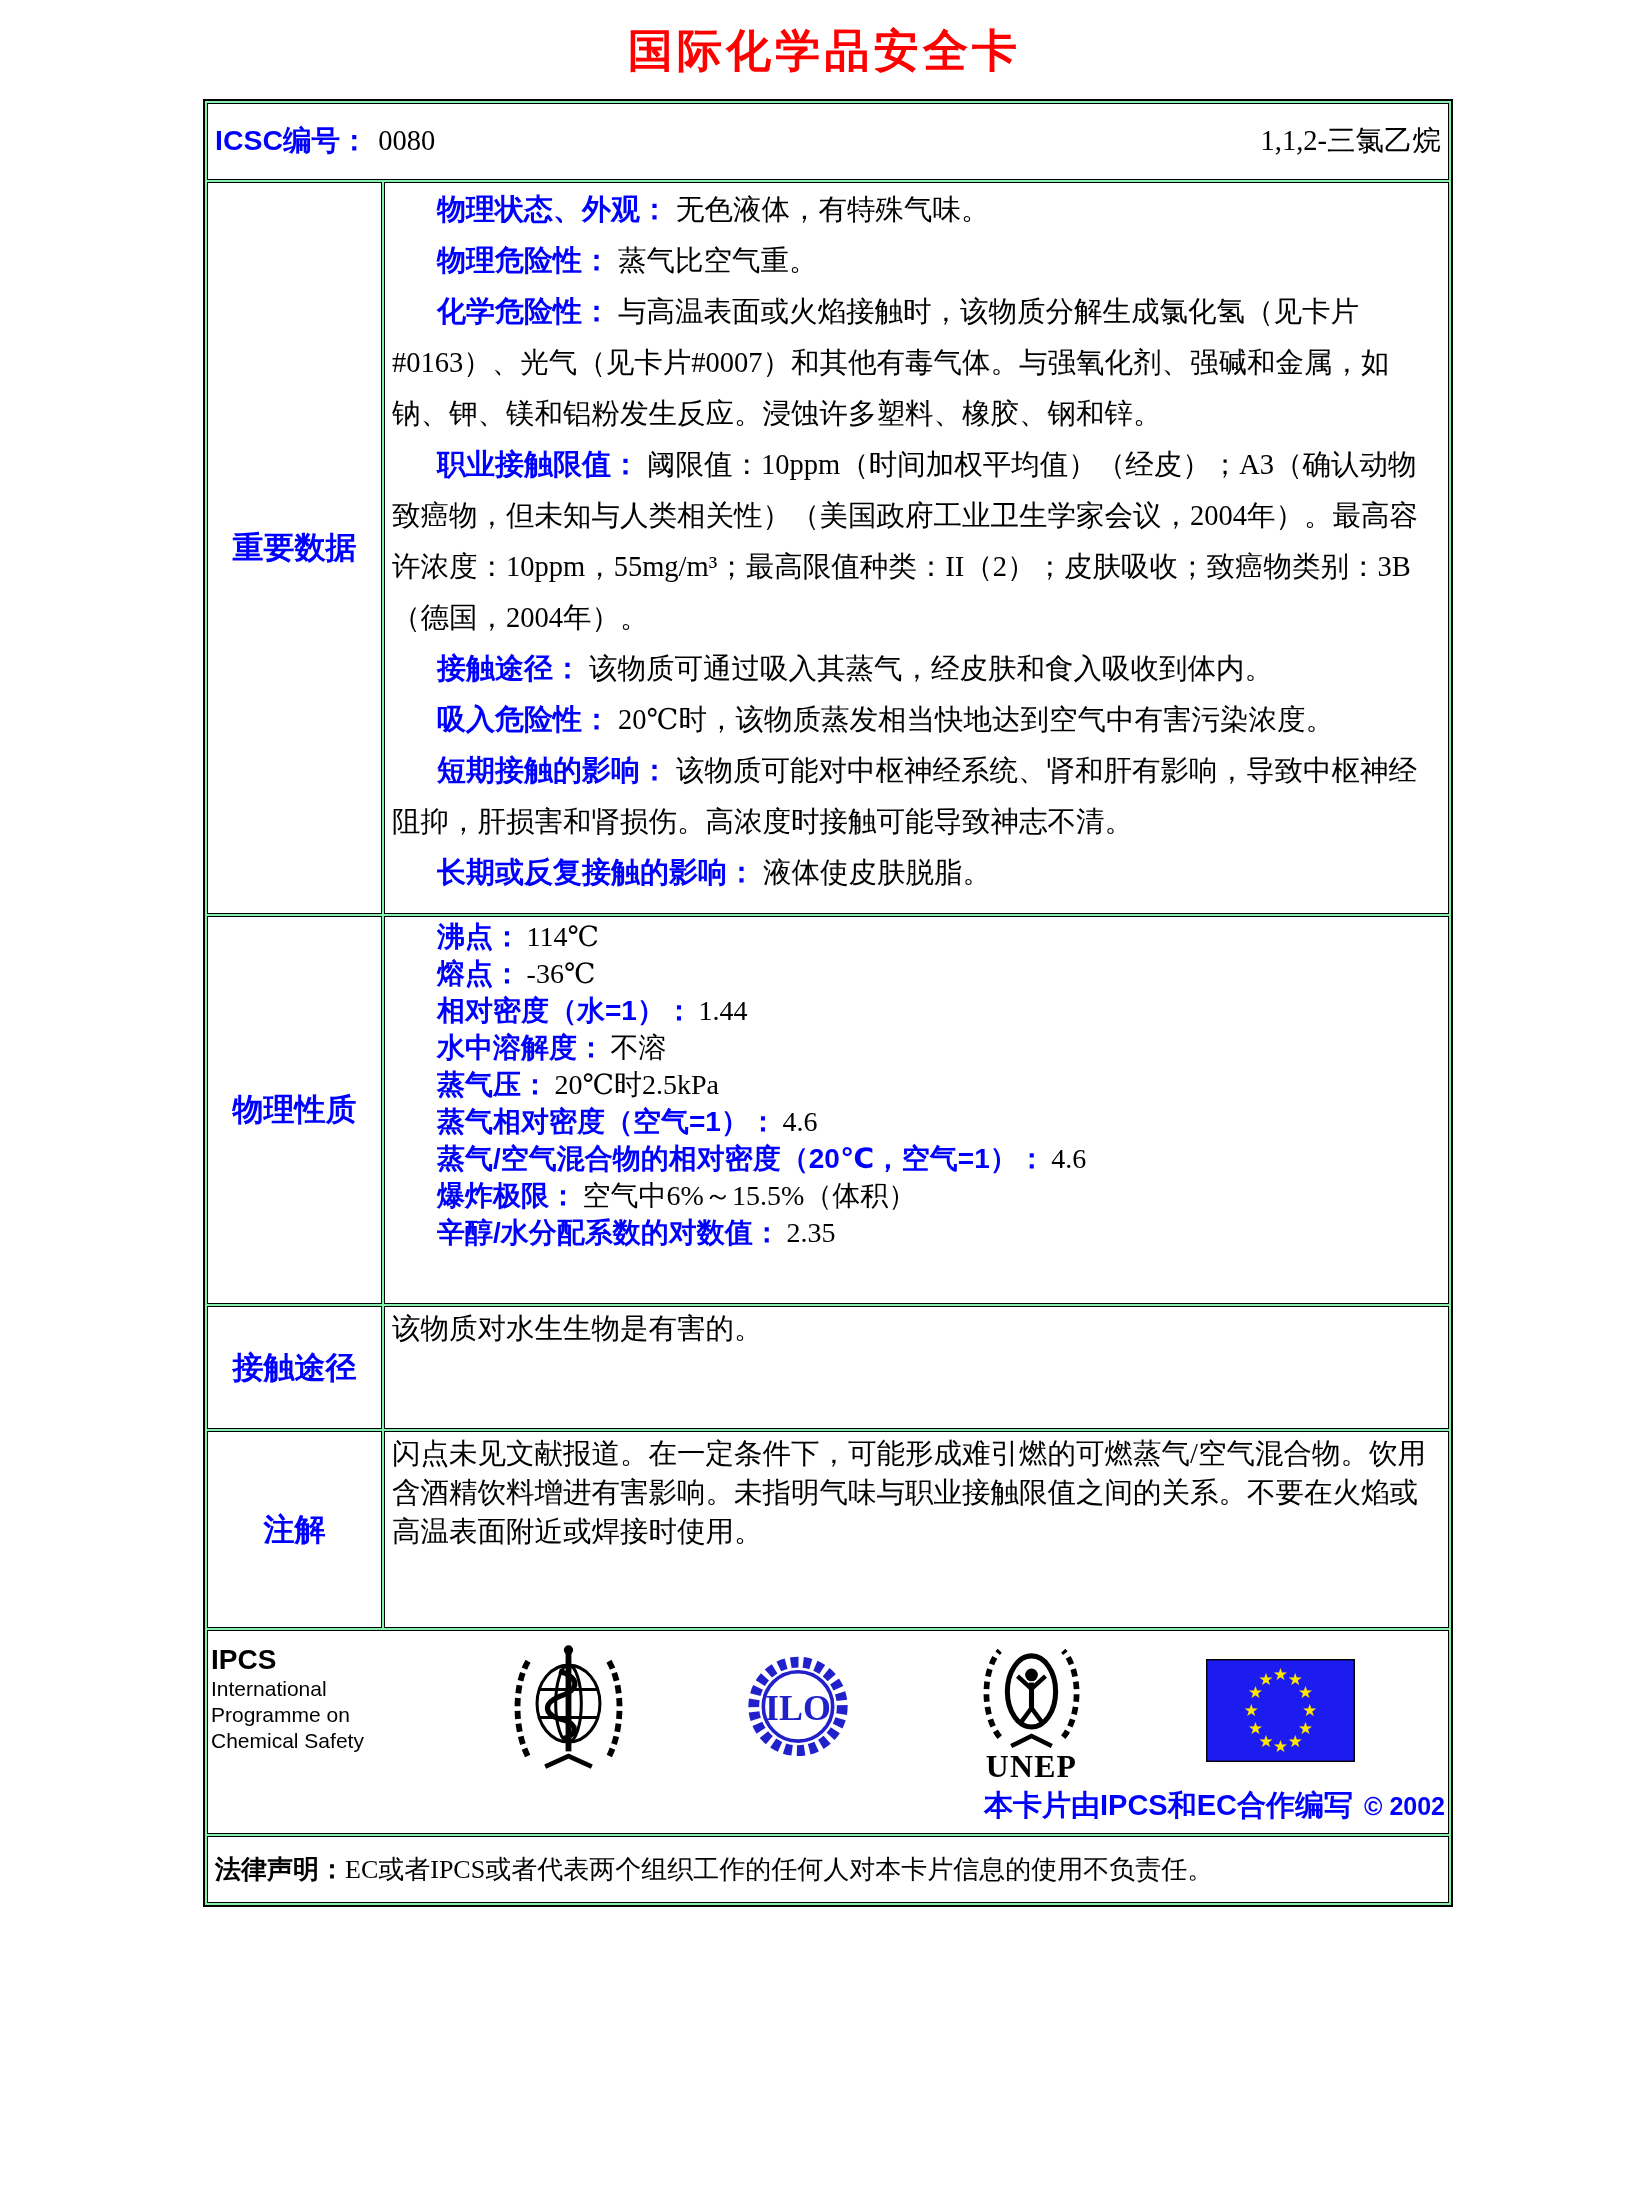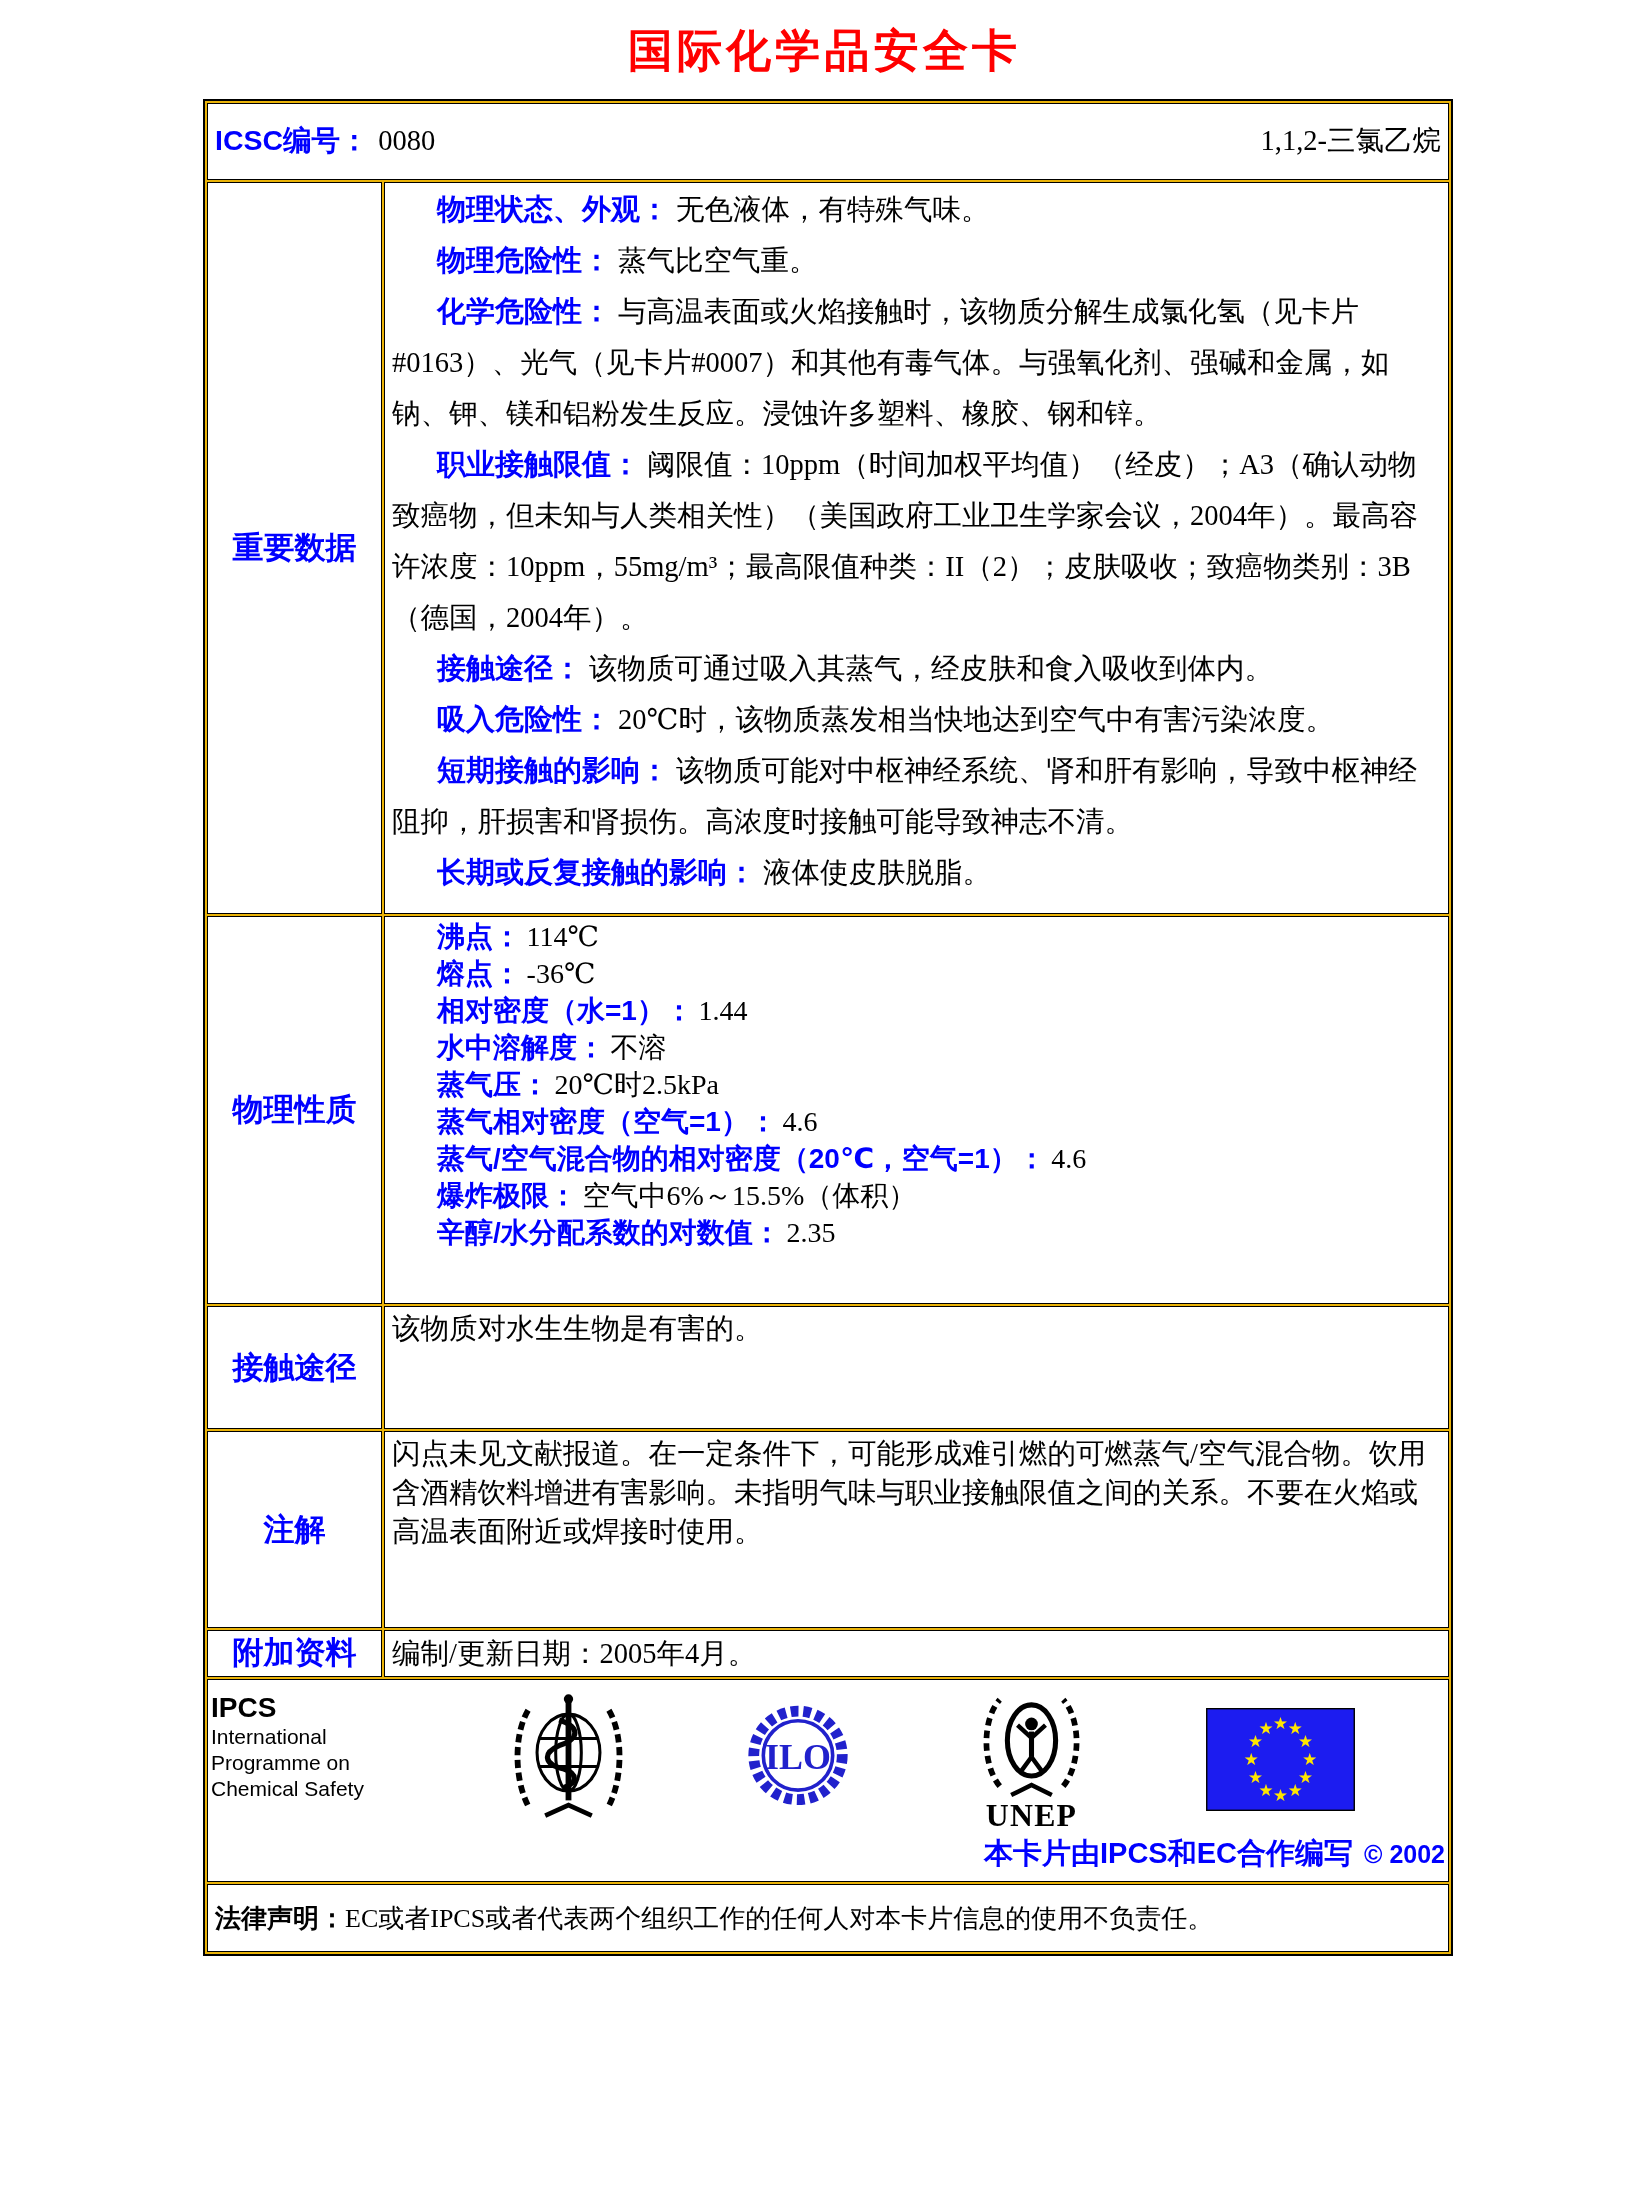--- a/index.html
+++ b/index.html
@@ -7,21 +7,21 @@
     width:1649px;height:2205px;position:relative;
     font-family:"Liberation Serif","DejaVu Serif",serif;color:#000;
   }
   .page-title{
     margin:21px 0 0 0;text-align:center;
     color:#ff0000;font-family:"Liberation Sans","DejaVu Sans",sans-serif;
     font-weight:900;font-size:45px;letter-spacing:4.2px;
   }
   table.card{
     margin:18px 0 0 203px;width:1246px;table-layout:fixed;
-    border-collapse:separate;border-spacing:2.1px;border:2.1px solid #000;background:#eab308;
+    border-collapse:separate;border-spacing:2.1px;border:2.1px solid #000;background:#86efac;
   }
   td{border:1.4px solid #000;background:#fff;vertical-align:top;padding:1.4px 7px;overflow:hidden;}
   td.label-cell{
     vertical-align:middle;text-align:center;
     color:#0000ff;font-family:"Liberation Sans","DejaVu Sans",sans-serif;
     font-weight:bold;font-size:31px;padding:1.4px 1.4px;
   }
   .hdr-cell{vertical-align:middle;}
   .hdr-flex{display:flex;justify-content:space-between;align-items:center;font-size:28.5px;}
   .hdr-left .lbl{color:#0000ff;font-family:"Liberation Sans","DejaVu Sans",sans-serif;font-weight:bold;}
@@ -108,24 +108,20 @@
   <tr>
     <td class="label-cell">接触途径</td>
     <td class="plain" style="height:118px">该物质对水生生物是有害的。</td>
   </tr>
 
   <tr>
     <td class="label-cell">注解</td>
     <td class="plain" style="height:192px">闪点未见文献报道。在一定条件下，可能形成难引燃的可燃蒸气/空气混合物。饮用含酒精饮料增进有害影响。未指明气味与职业接触限值之间的关系。不要在火焰或高温表面附近或焊接时使用。</td>
   </tr>
 
-  <tr>
-    <td class="label-cell">附加资料</td>
-    <td class="plain vmid" style="height:40px">编制/更新日期：2005年4月。</td>
-  </tr>
 
   <tr>
     <td colspan="2" class="footer-cell" style="height:185px">
       <div class="logo-row">
         <div class="ipcs-block">
           <div class="ipcs-acronym">IPCS</div>
           <div class="ipcs-line">International</div>
           <div class="ipcs-line">Programme on</div>
           <div class="ipcs-line">Chemical Safety</div>
         </div>

